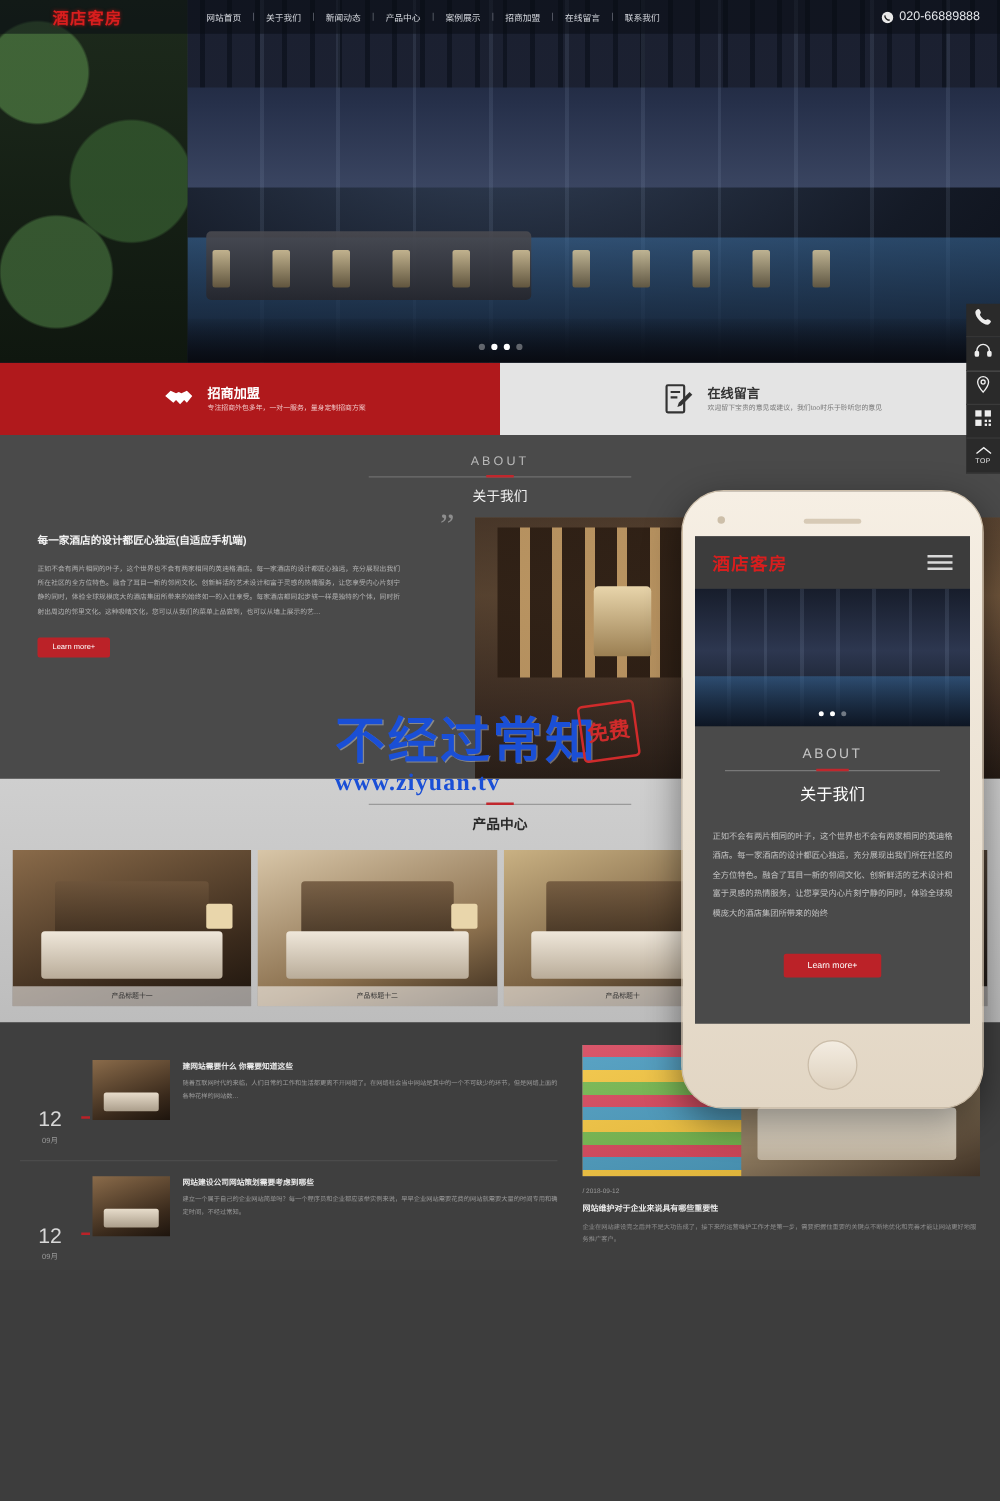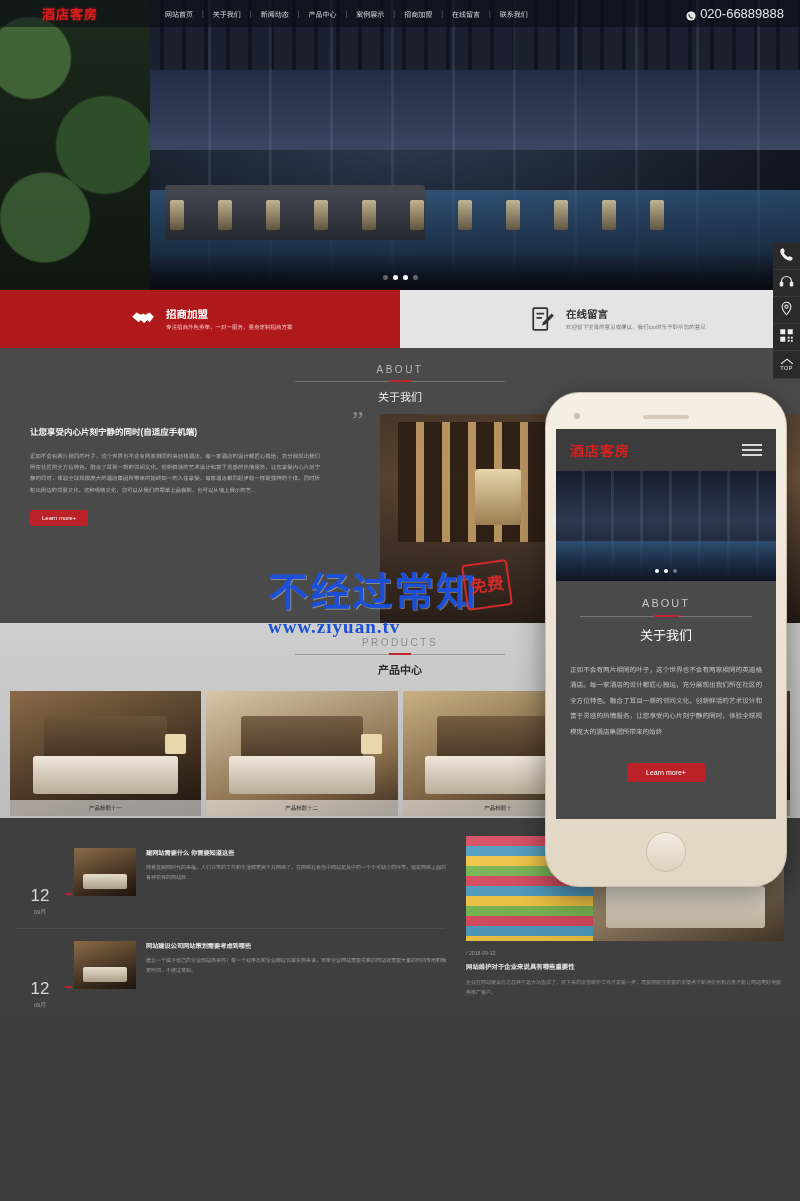--- a/index.html
+++ b/index.html
@@ -68,21 +68,21 @@
     margin-left:42px; font-size:13px; font-weight:bold; letter-spacing:1px;
     color:#d81e1e; text-shadow: 0 0 3px rgba(200,20,20,.8);
     font-family: "Liberation Serif", serif;
   }
   .nav { display:flex; align-items:center; margin-left:58px; }
   .nav a {
     color:#d7dae0; font-size:7px; text-decoration:none; padding:0 9px;
     white-space:nowrap;
   }
   .nav .sep { color:#6a6f7a; font-size:7px; }
-  .tel { margin-left:auto; margin-right:16px; display:flex; align-items:center; gap:4px; color:#e3e6ea; font-size:13px; }
+  .tel { margin-left:auto; margin-right:16px; display:flex; align-items:center; gap:4px; color:#e3e6ea; font-size:10px; }
   .tel .ic { display:inline-block; width:10px; height:10px; }
 
   .dots { position:absolute; left:0; right:0; bottom:10px; display:flex; justify-content:center; gap:5px; z-index:5; }
   .dots span { width:5px; height:5px; border-radius:50%; background:rgba(255,255,255,.35); display:block; }
   .dots span.on { background:#fff; }
 
   
   .bands { display:flex; height:58px; }
   .band { display:flex; align-items:center; width:50%; padding-left:130px; }
   .band-red { background:#b0191c; }
@@ -369,30 +369,29 @@
     </div>
 
     <div class="about-photo">
       <div class="win"></div>
         <div class="lamp"></div>
         <div class="plant"></div>
         <div class="sofa"></div>
     </div>
 
     <div class="about-text">
-      <h2>让您享受内心片刻宁静的同时(自适应手机端)</h2>
+      <h2>每一家酒店的设计都匠心独运(自适应手机端)</h2>
       <p>正如不会有两片相同的叶子，这个世界也不会有两家相同的英迪格酒店。每一家酒店的设计都匠心独运，充分展现出我们所在社区的全方位特色。融合了耳目一新的邻间文化、创新鲜活的艺术设计和富于灵感的热情服务，让您享受内心片刻宁静的同时，体验全球规模庞大的酒店集团所带来的始终如一的入住享受。每家酒店都同起步辖一样是独特的个体，同时折射出周边的邻里文化。这种吸晴文化，您可以从我们的菜单上品尝到，也可以从墙上展示的艺…</p>
       <a class="btn-more">Learn more+</a>
     </div>
   </section>
   <div class="about-quote">”</div>
 
   <section class="products">
     <div class="sec-head">
-      <div class="en">PRODUCTS</div>
       <div class="rule">
           <i></i>
         </div>
       <div class="cn">产品中心</div>
     </div>
     <div class="prod-grid">
       <div class="prod p1">
         <div class="img">
             <div class="hb"></div>
             <div class="bed"></div>

